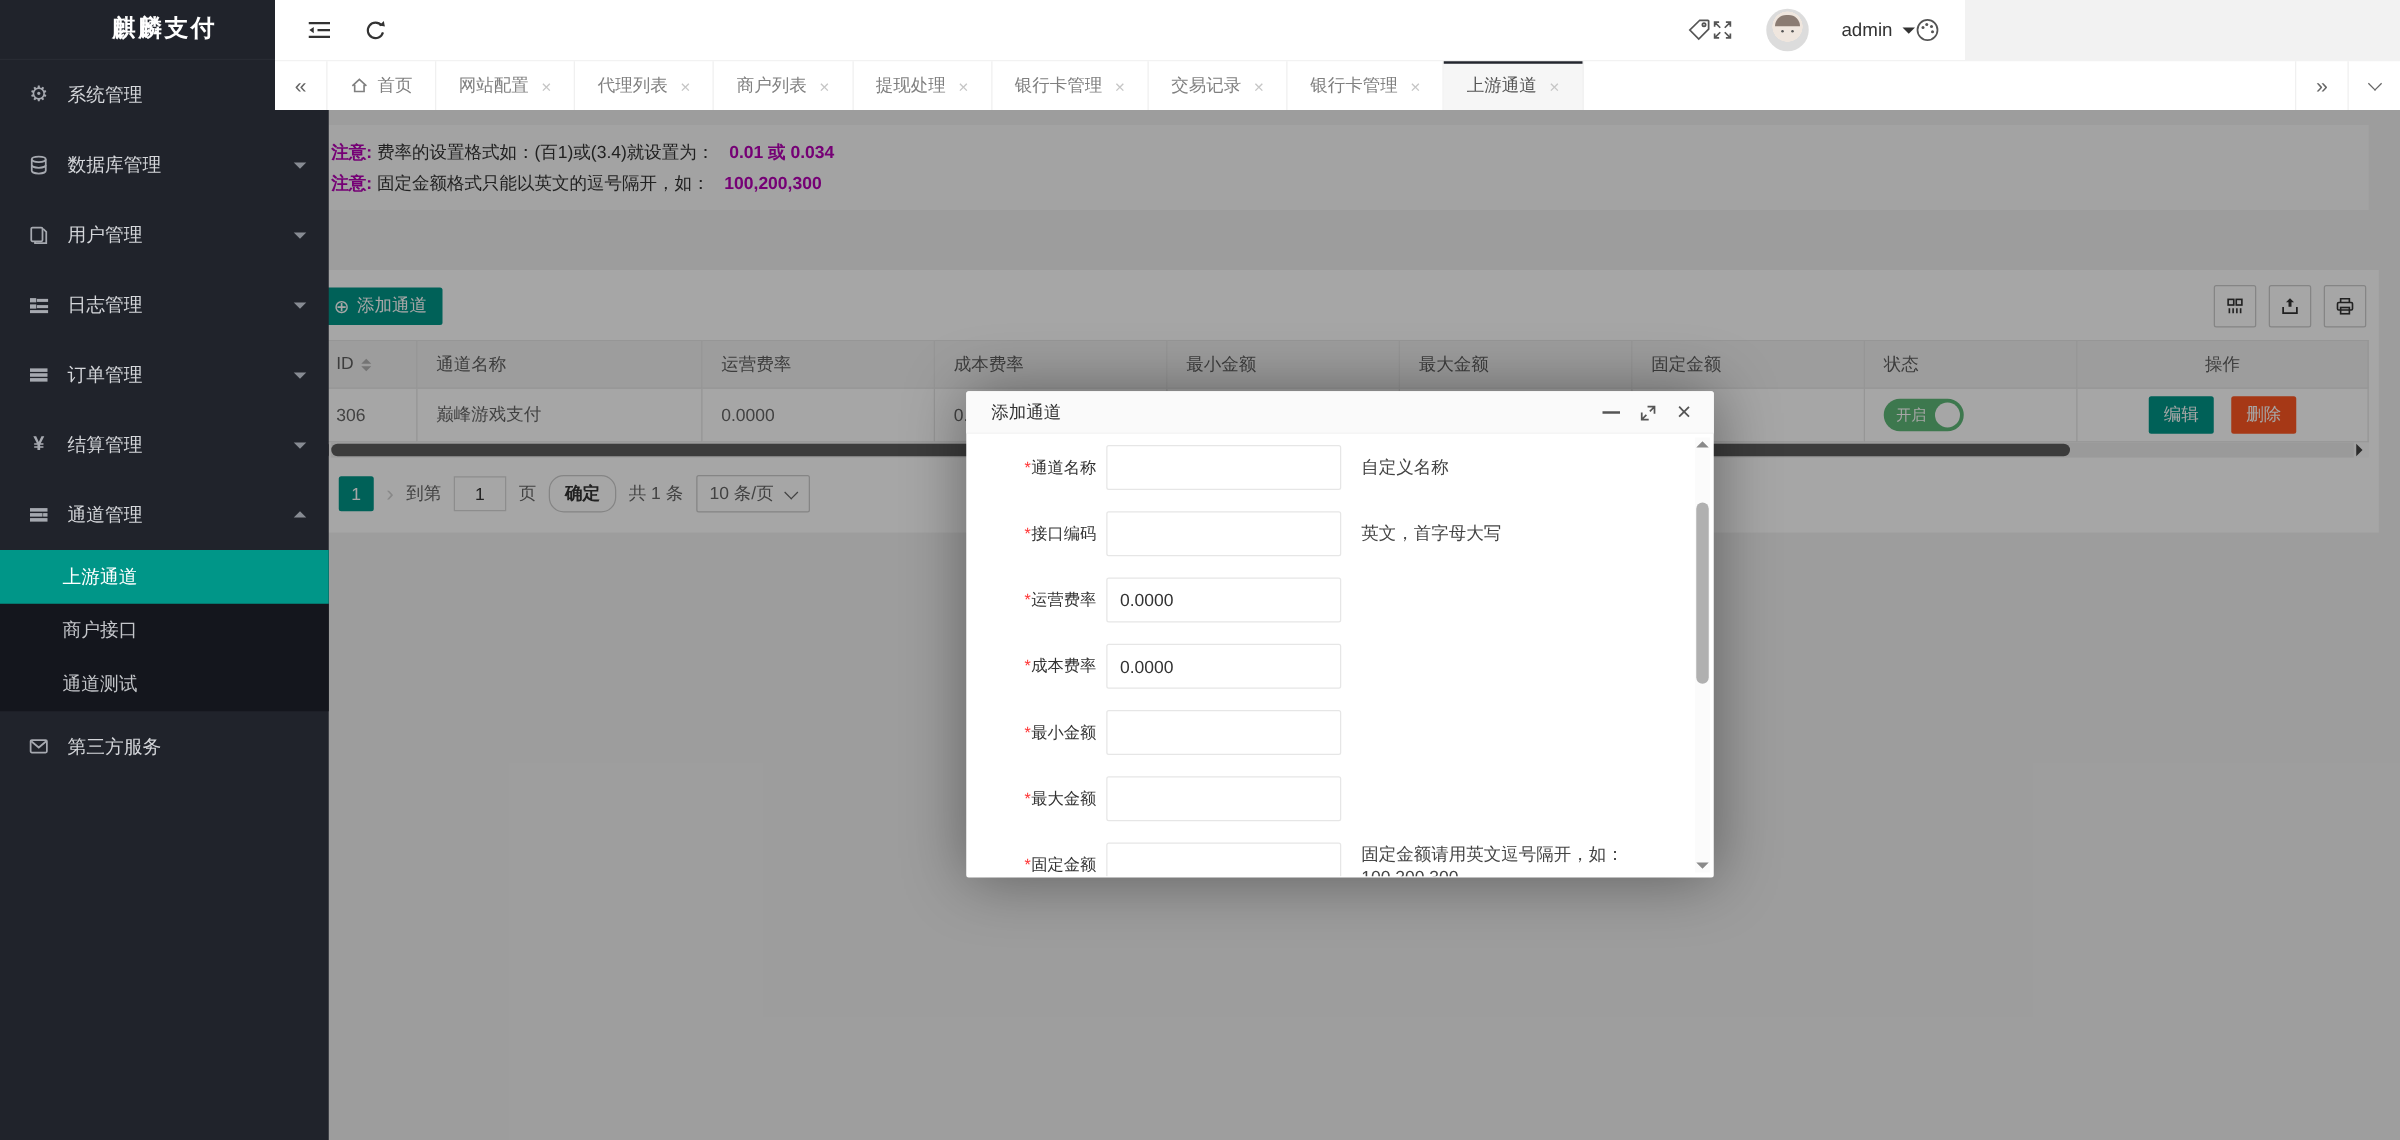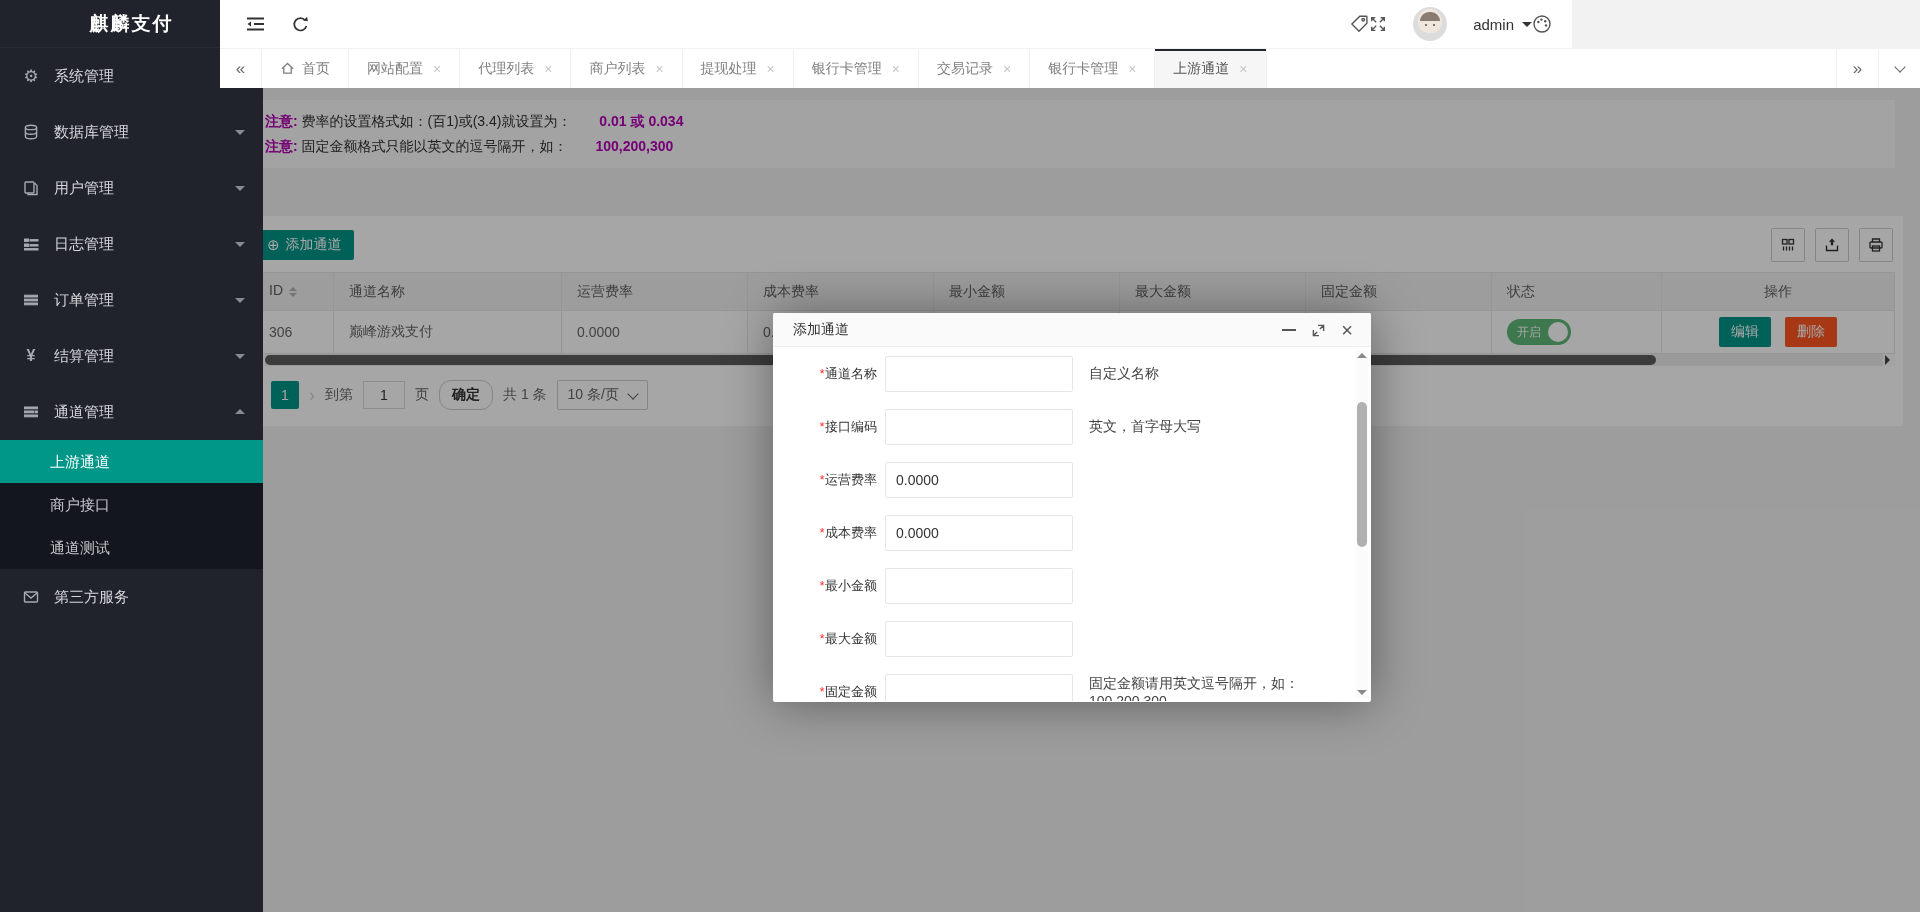--- a/index.html
+++ b/index.html
@@ -38,21 +38,21 @@
   .tab.active { background:#f6f6f6; color:#555; }
   .tab.active::before { content:""; position:absolute; left:0; top:0; right:0; height:2px; background:#23262e; }
   .tab .hicon { margin-right:7px; display:flex; }
   .tab-end { margin-left:auto; display:flex; }
   .tab-nav.left-b { border-right:none; border-left:1px solid #f0f0f0; }
   .chev-down { width:8px; height:8px; border-right:1.5px solid #666; border-bottom:1.5px solid #666; transform:rotate(45deg); margin-top:-4px; }
   
   .content { position:absolute; left:220px; top:88px; width:1700px; height:824px; background:#f2f2f2; }
   .notice { margin:12px 25px 0; background:#fafafa; border-left:5px solid #009688; padding:9px 15px; font-size:14px; color:#333; line-height:25px; }
   .hl { color:#b400b4; font-weight:bold; }
-  .hlv { color:#b400b4; font-weight:bold; margin-left:24px; }
+  .hlv { color:#b400b4; font-weight:bold; margin-left:8px; }
   .card { margin:48px 17px 0 25px; background:#fff; padding:8px 8px 12px; }
   .toolbar { display:flex; align-items:center; padding:4px 2px 10px; }
   .btn-add { height:30px; background:#009688; color:#fff; border:none; border-radius:2px; font-size:14px; padding:0 12px; display:flex; align-items:center; cursor:pointer; }
   .btn-add .plus { font-size:15px; margin-right:6px; }
   .tool-btns { margin-left:auto; display:flex; }
   .tool-btn { width:34px; height:34px; border:1px solid #ccc; border-radius:2px; background:#fff; display:flex; align-items:center; justify-content:center; margin-left:10px; cursor:pointer; }
   table { width:100%; border-collapse:collapse; table-layout:fixed; }
   th { background:#f2f2f2; font-weight:normal; color:#5f5f5f; font-size:14px; height:38px; text-align:left; padding:0 15px; border:1px solid #e6e6e6;margin-top:42px; }
   td { height:43px; font-size:14px; color:#666; padding:0 15px; border:1px solid #e6e6e6; background:#fff; }
   th.c, td.c { text-align:center; }

